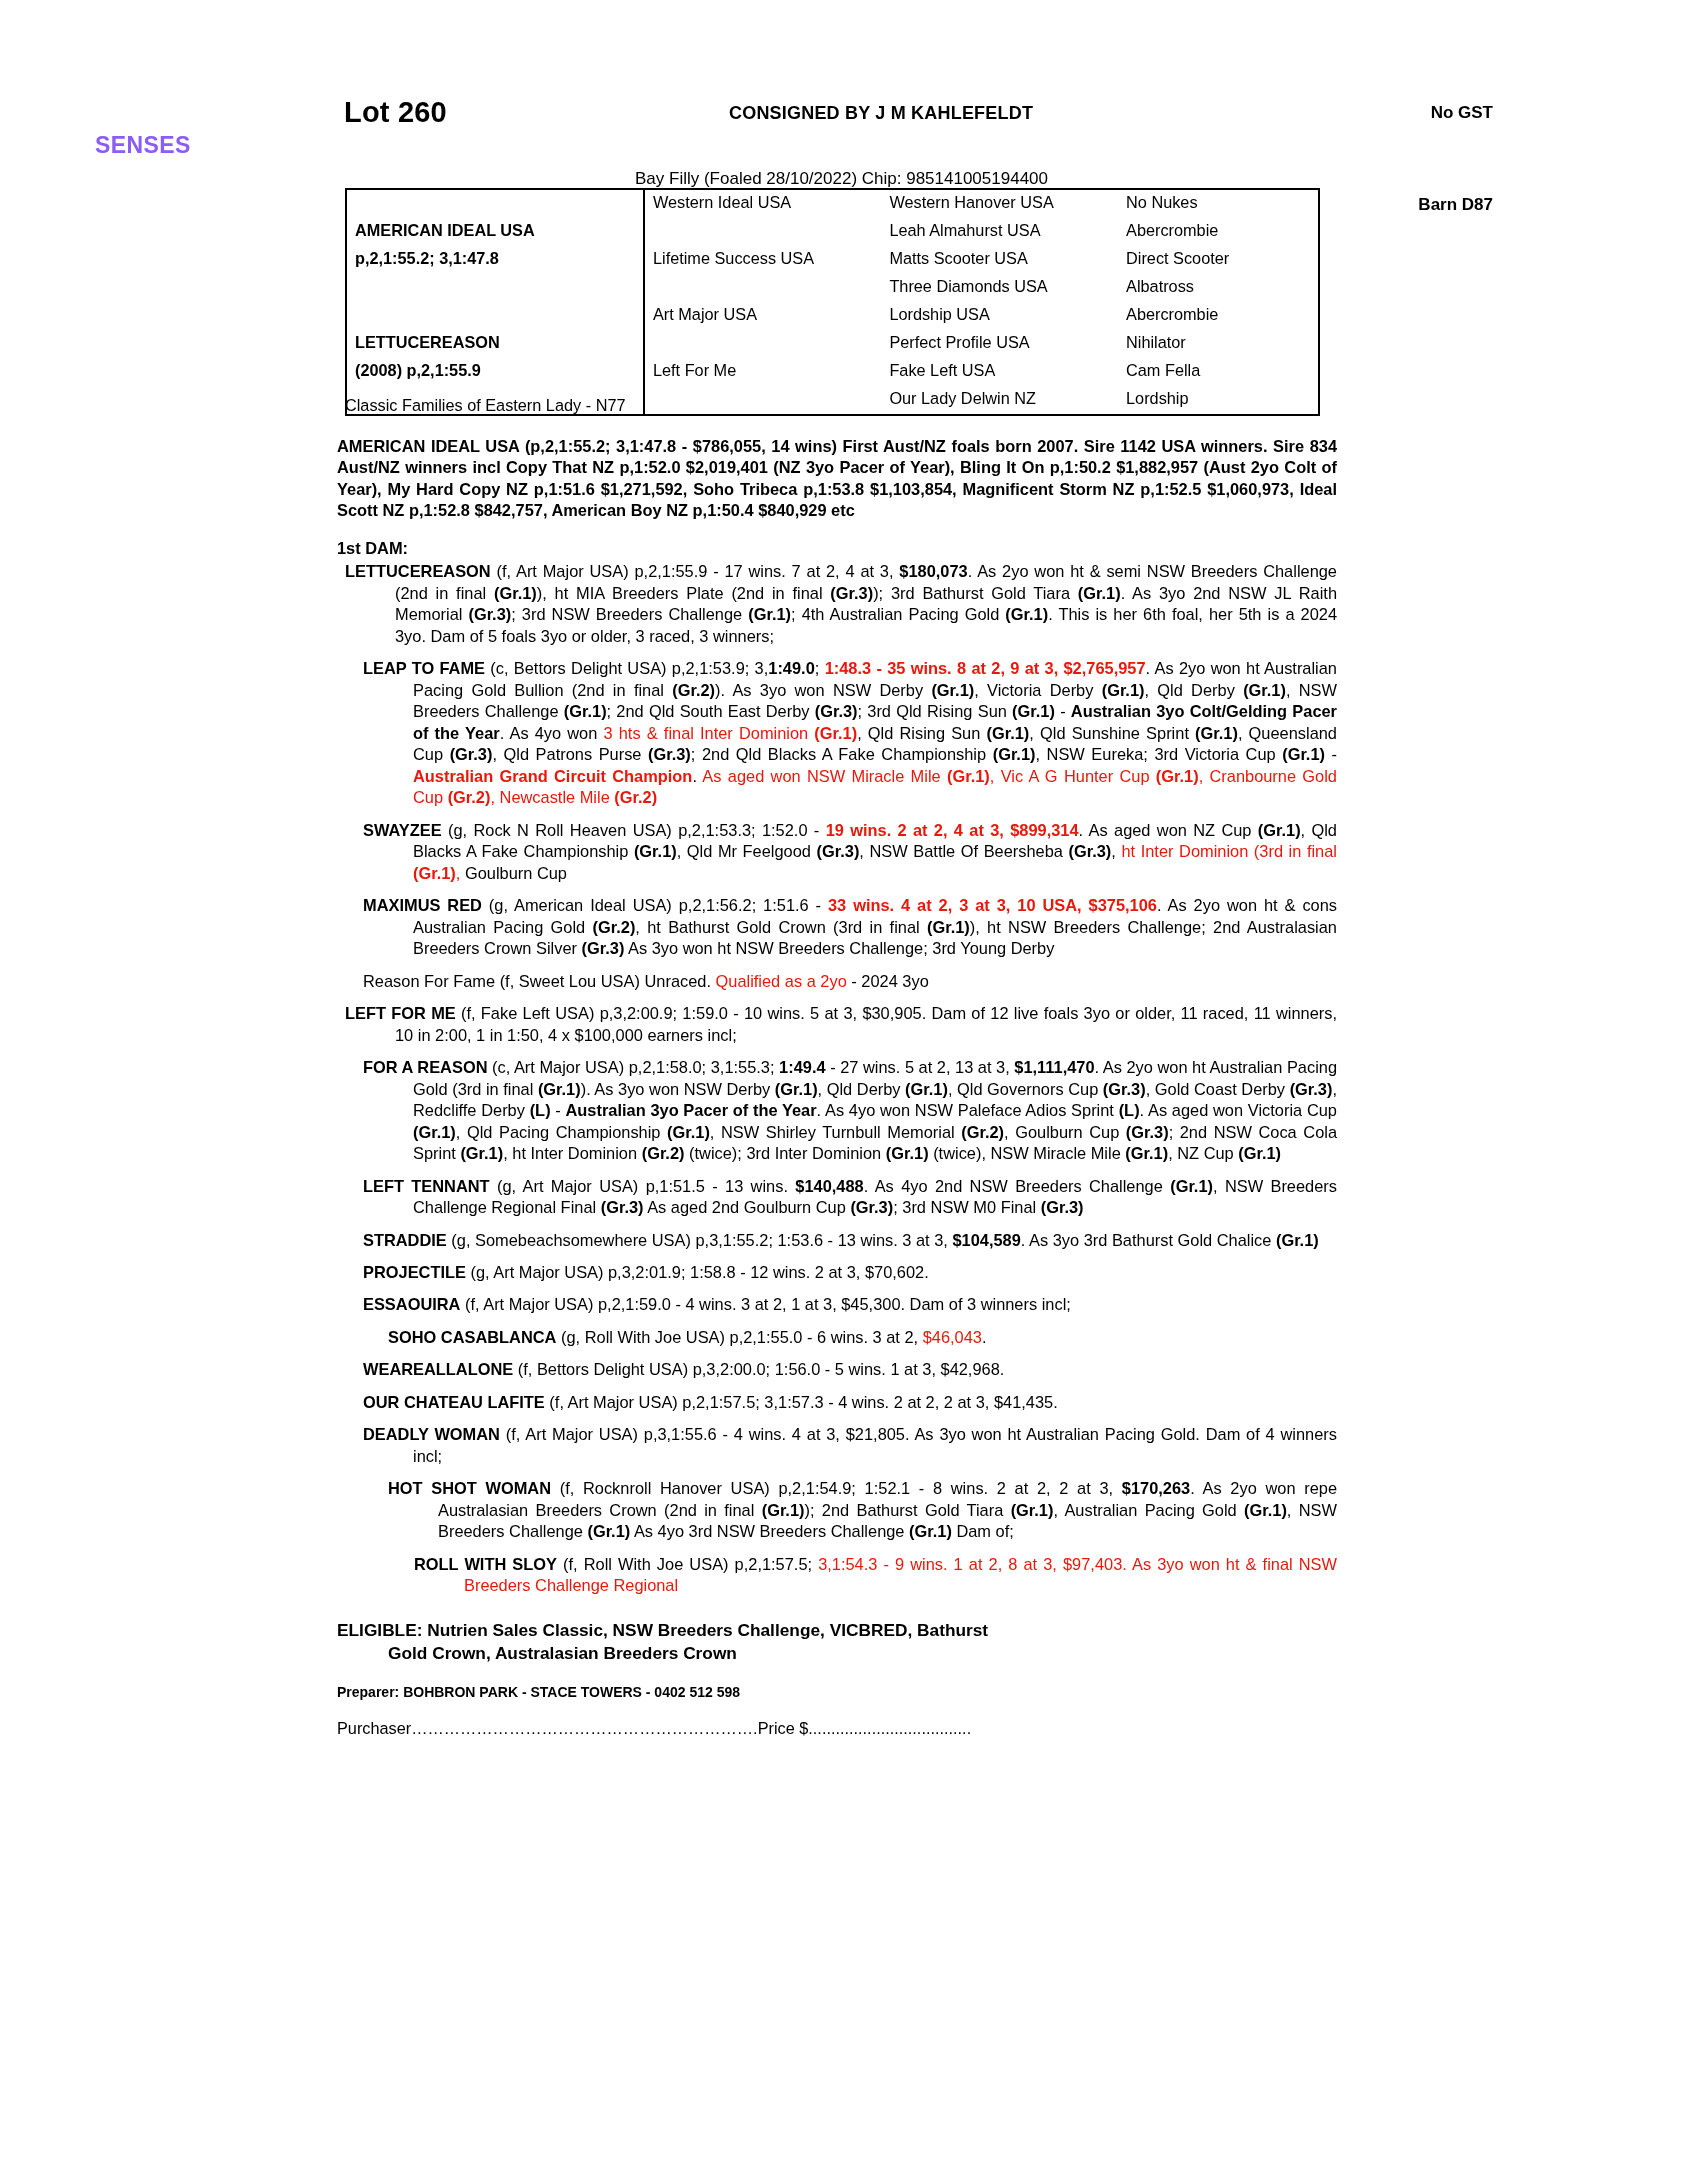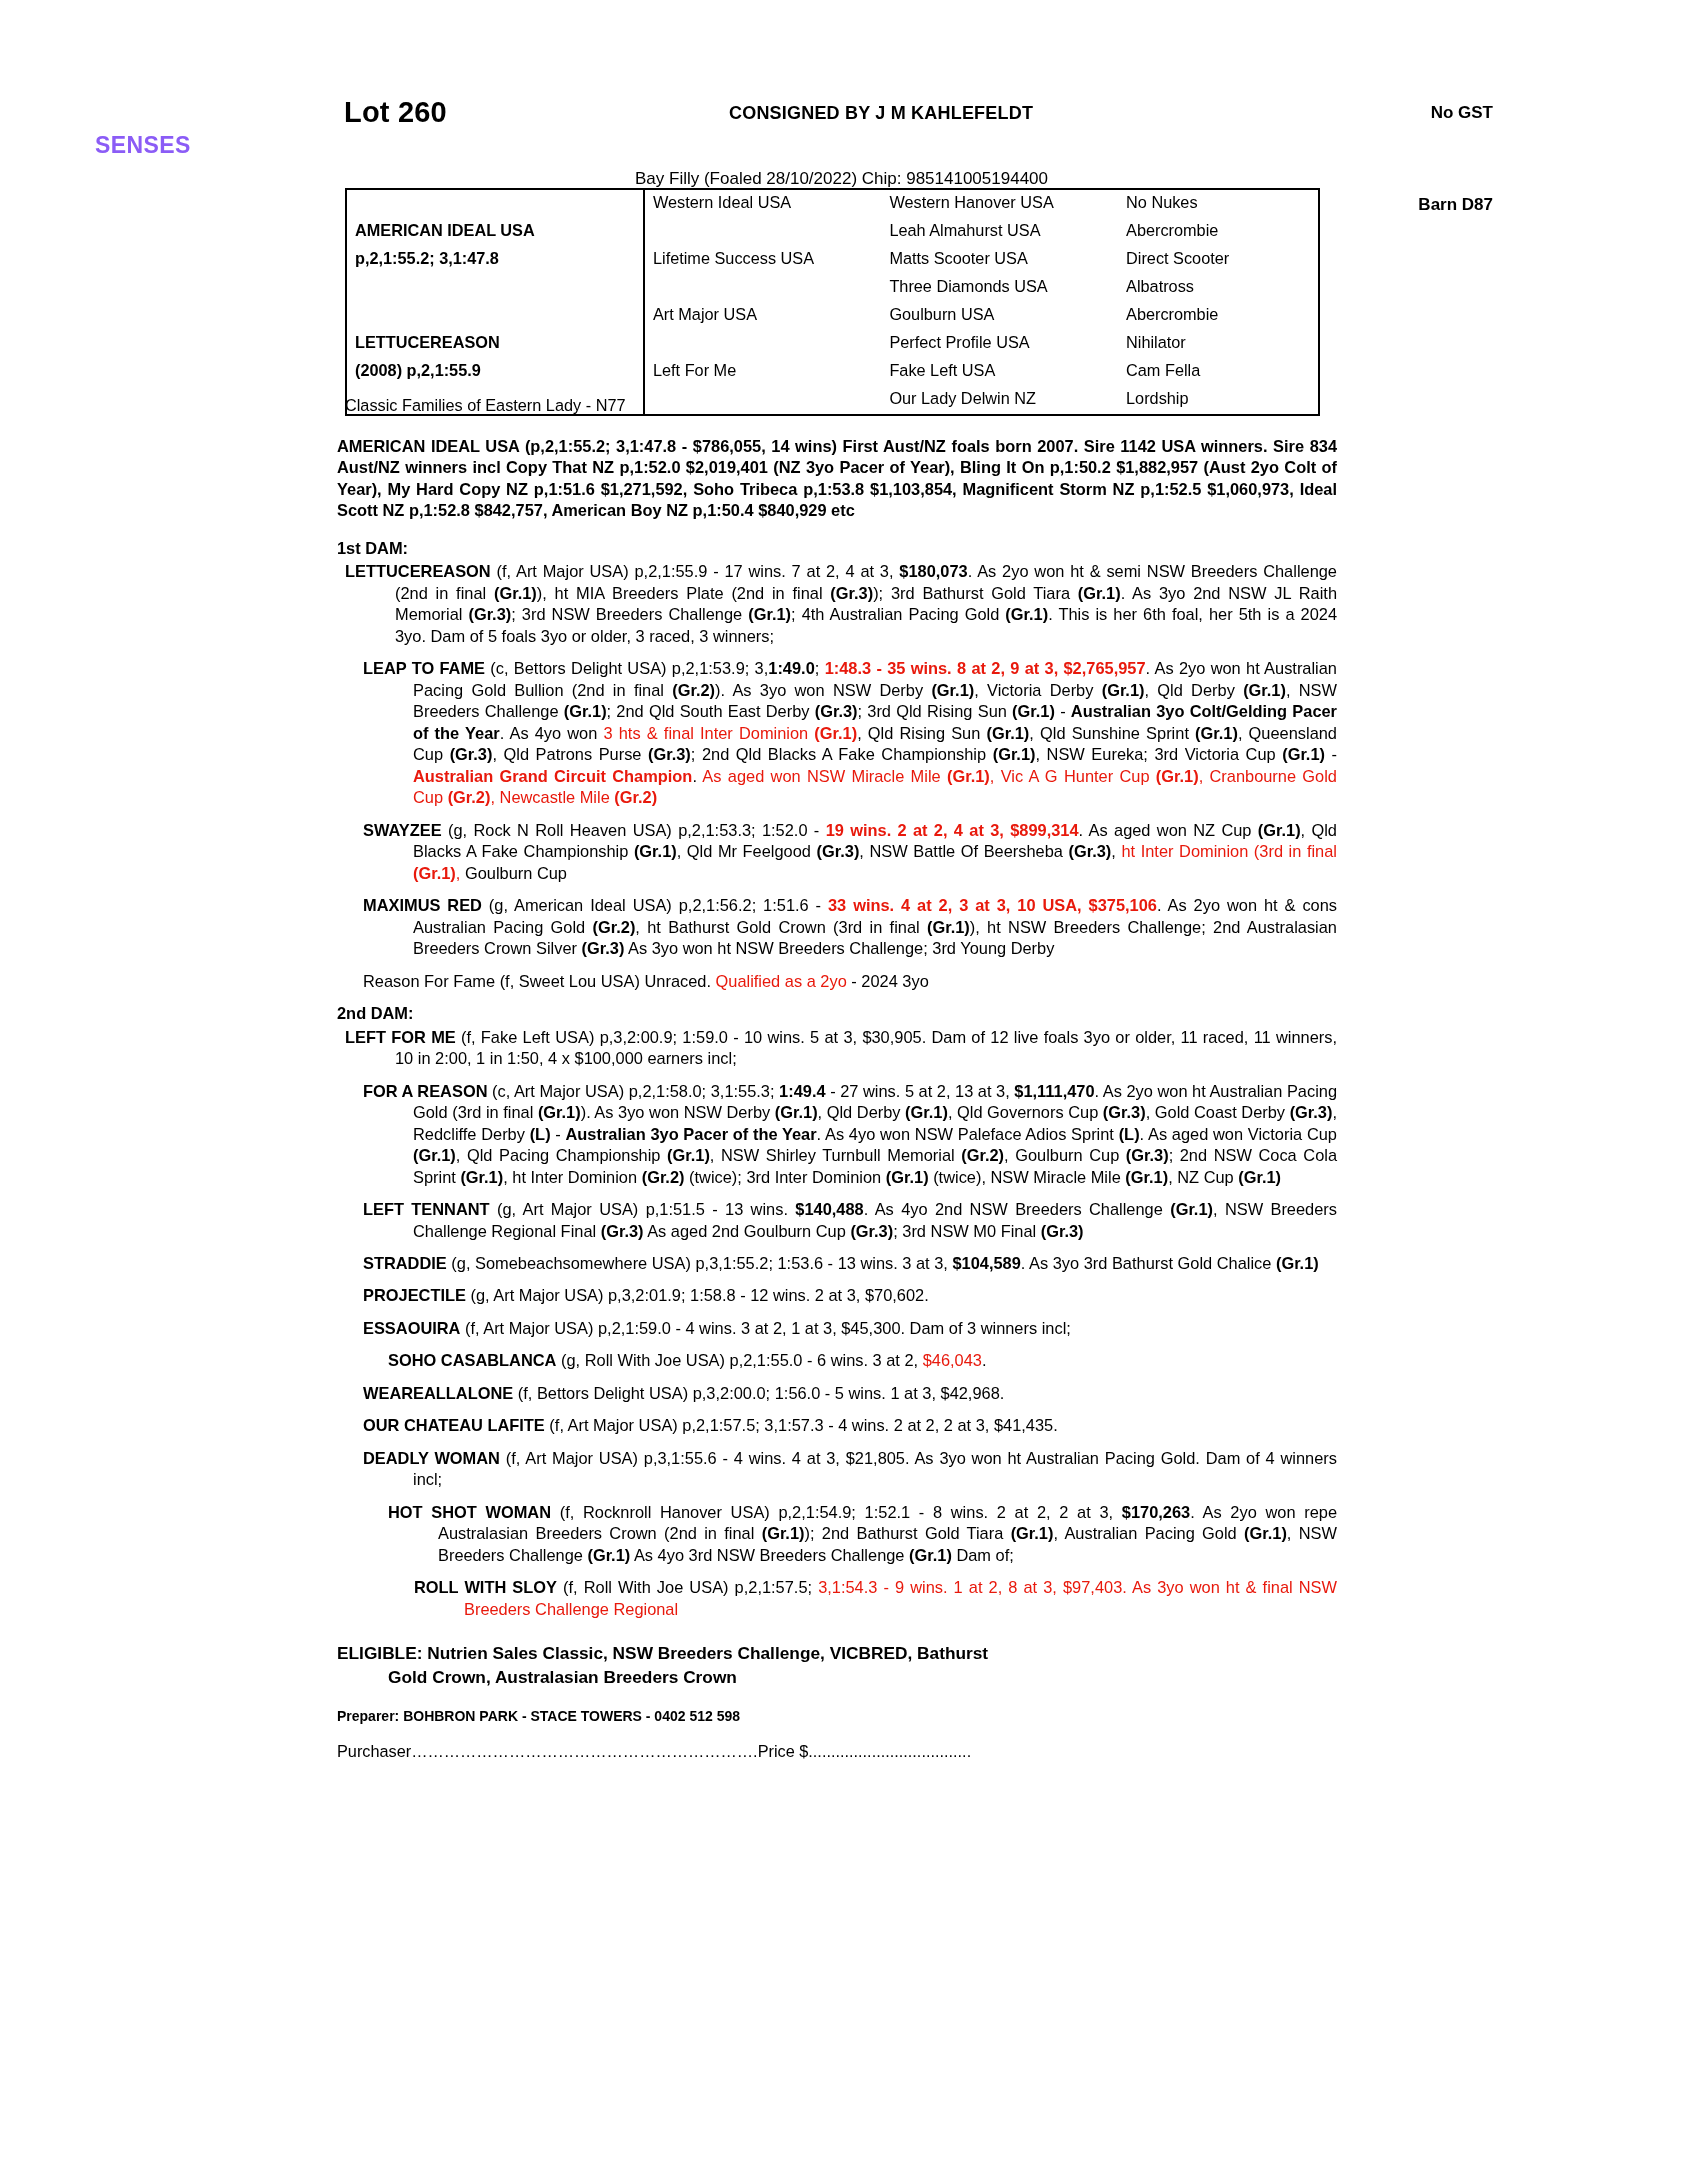--- a/index.html
+++ b/index.html
@@ -215,21 +215,21 @@
         </tr>
         <tr>
           <td class="c1 vline-1"></td>
           <td class="c2"></td>
           <td class="c3">Three Diamonds USA</td>
           <td class="c4">Albatross</td>
         </tr>
         <tr>
           <td class="c1 vline-1"></td>
           <td class="c2">Art Major USA</td>
-          <td class="c3">Goulburn USA</td>
+          <td class="c3">Lordship USA</td>
           <td class="c4">Abercrombie</td>
         </tr>
         <tr>
           <td class="c1 vline-1 bold">LETTUCEREASON</td>
           <td class="c2"></td>
           <td class="c3">Perfect Profile USA</td>
           <td class="c4">Nihilator</td>
         </tr>
         <tr>
           <td class="c1 vline-1 bold">(2008) p,2,1:55.9</td>
@@ -258,21 +258,20 @@
     <div class="para lvl1"><span class="lead b">LETTUCEREASON</span> (f, Art Major USA) p,2,1:55.9 - 17 wins. 7 at 2, 4 at 3, <span class="b">$180,073</span>. As 2yo won ht &amp; semi NSW Breeders Challenge (2nd in final <span class="b">(Gr.1)</span>), ht MIA Breeders Plate (2nd in final <span class="b">(Gr.3)</span>); 3rd Bathurst Gold Tiara <span class="b">(Gr.1)</span>. As 3yo 2nd NSW JL Raith Memorial <span class="b">(Gr.3)</span>; 3rd NSW Breeders Challenge <span class="b">(Gr.1)</span>; 4th Australian Pacing Gold <span class="b">(Gr.1)</span>. This is her 6th foal, her 5th is a 2024 3yo. Dam of 5 foals 3yo or older, 3 raced, 3 winners;</div>
 
     <div class="para lvl2"><span class="lead b">LEAP TO FAME</span> (c, Bettors Delight USA) p,2,1:53.9; 3,<span class="b">1:49.0</span>; <span class="redb">1:48.3 - 35 wins. 8 at 2, 9 at 3, $2,765,957</span>. As 2yo won ht Australian Pacing Gold Bullion (2nd in final <span class="b">(Gr.2)</span>). As 3yo won NSW Derby <span class="b">(Gr.1)</span>, Victoria Derby <span class="b">(Gr.1)</span>, Qld Derby <span class="b">(Gr.1)</span>, NSW Breeders Challenge <span class="b">(Gr.1)</span>; 2nd Qld South East Derby <span class="b">(Gr.3)</span>; 3rd Qld Rising Sun <span class="b">(Gr.1)</span> - <span class="b">Australian 3yo Colt/Gelding Pacer of the Year</span>. As 4yo won <span class="red">3 hts &amp; final Inter Dominion <span class="b">(Gr.1)</span></span>, Qld Rising Sun <span class="b">(Gr.1)</span>, Qld Sunshine Sprint <span class="b">(Gr.1)</span>, Queensland Cup <span class="b">(Gr.3)</span>, Qld Patrons Purse <span class="b">(Gr.3)</span>; 2nd Qld Blacks A Fake Championship <span class="b">(Gr.1)</span>, NSW Eureka; 3rd Victoria Cup <span class="b">(Gr.1)</span> - <span class="redb">Australian Grand Circuit Champion</span>. <span class="red">As aged won NSW Miracle Mile <span class="b">(Gr.1)</span>, Vic A G Hunter Cup <span class="b">(Gr.1)</span>, Cranbourne Gold Cup <span class="b">(Gr.2)</span>, Newcastle Mile <span class="b">(Gr.2)</span></span></div>
 
     <div class="para lvl2"><span class="lead b">SWAYZEE</span> (g, Rock N Roll Heaven USA) p,2,1:53.3; 1:52.0 - <span class="redb">19 wins. 2 at 2, 4 at 3, $899,314</span>. As aged won NZ Cup <span class="b">(Gr.1)</span>, Qld Blacks A Fake Championship <span class="b">(Gr.1)</span>, Qld Mr Feelgood <span class="b">(Gr.3)</span>, NSW Battle Of Beersheba <span class="b">(Gr.3)</span>, <span class="red">ht Inter Dominion (3rd in final <span class="b">(Gr.1)</span>,</span> Goulburn Cup</div>
 
     <div class="para lvl2"><span class="lead b">MAXIMUS RED</span> (g, American Ideal USA) p,2,1:56.2; 1:51.6 - <span class="redb">33 wins. 4 at 2, 3 at 3, 10 USA, $375,106</span>. As 2yo won ht &amp; cons Australian Pacing Gold <span class="b">(Gr.2)</span>, ht Bathurst Gold Crown (3rd in final <span class="b">(Gr.1)</span>), ht NSW Breeders Challenge; 2nd Australasian Breeders Crown Silver <span class="b">(Gr.3)</span> As 3yo won ht NSW Breeders Challenge; 3rd Young Derby</div>
 
     <div class="para plain-indent">Reason For Fame (f, Sweet Lou USA) Unraced. <span class="red">Qualified as a 2yo</span> - 2024 3yo</div>
 
-    <div class="damhead">2nd DAM:</div>
 
     <div class="para lvl1"><span class="lead b">LEFT FOR ME</span> (f, Fake Left USA) p,3,2:00.9; 1:59.0 - 10 wins. 5 at 3, $30,905. Dam of 12 live foals 3yo or older, 11 raced, 11 winners, 10 in 2:00, 1 in 1:50, 4 x $100,000 earners incl;</div>
 
     <div class="para lvl2"><span class="lead b">FOR A REASON</span> (c, Art Major USA) p,2,1:58.0; 3,1:55.3; <span class="b">1:49.4</span> - 27 wins. 5 at 2, 13 at 3, <span class="b">$1,111,470</span>. As 2yo won ht Australian Pacing Gold (3rd in final <span class="b">(Gr.1)</span>). As 3yo won NSW Derby <span class="b">(Gr.1)</span>, Qld Derby <span class="b">(Gr.1)</span>, Qld Governors Cup <span class="b">(Gr.3)</span>, Gold Coast Derby <span class="b">(Gr.3)</span>, Redcliffe Derby <span class="b">(L)</span> - <span class="b">Australian 3yo Pacer of the Year</span>. As 4yo won NSW Paleface Adios Sprint <span class="b">(L)</span>. As aged won Victoria Cup <span class="b">(Gr.1)</span>, Qld Pacing Championship <span class="b">(Gr.1)</span>, NSW Shirley Turnbull Memorial <span class="b">(Gr.2)</span>, Goulburn Cup <span class="b">(Gr.3)</span>; 2nd NSW Coca Cola Sprint <span class="b">(Gr.1)</span>, ht Inter Dominion <span class="b">(Gr.2)</span> (twice); 3rd Inter Dominion <span class="b">(Gr.1)</span> (twice), NSW Miracle Mile <span class="b">(Gr.1)</span>, NZ Cup <span class="b">(Gr.1)</span></div>
 
     <div class="para lvl2"><span class="lead b">LEFT TENNANT</span> (g, Art Major USA) p,1:51.5 - 13 wins. <span class="b">$140,488</span>. As 4yo 2nd NSW Breeders Challenge <span class="b">(Gr.1)</span>, NSW Breeders Challenge Regional Final <span class="b">(Gr.3)</span> As aged 2nd Goulburn Cup <span class="b">(Gr.3)</span>; 3rd NSW M0 Final <span class="b">(Gr.3)</span></div>
 
     <div class="para lvl2"><span class="lead b">STRADDIE</span> (g, Somebeachsomewhere USA) p,3,1:55.2; 1:53.6 - 13 wins. 3 at 3, <span class="b">$104,589</span>. As 3yo 3rd Bathurst Gold Chalice <span class="b">(Gr.1)</span></div>
 
     <div class="para lvl2"><span class="lead b">PROJECTILE</span> (g, Art Major USA) p,3,2:01.9; 1:58.8 - 12 wins. 2 at 3, $70,602.</div>

